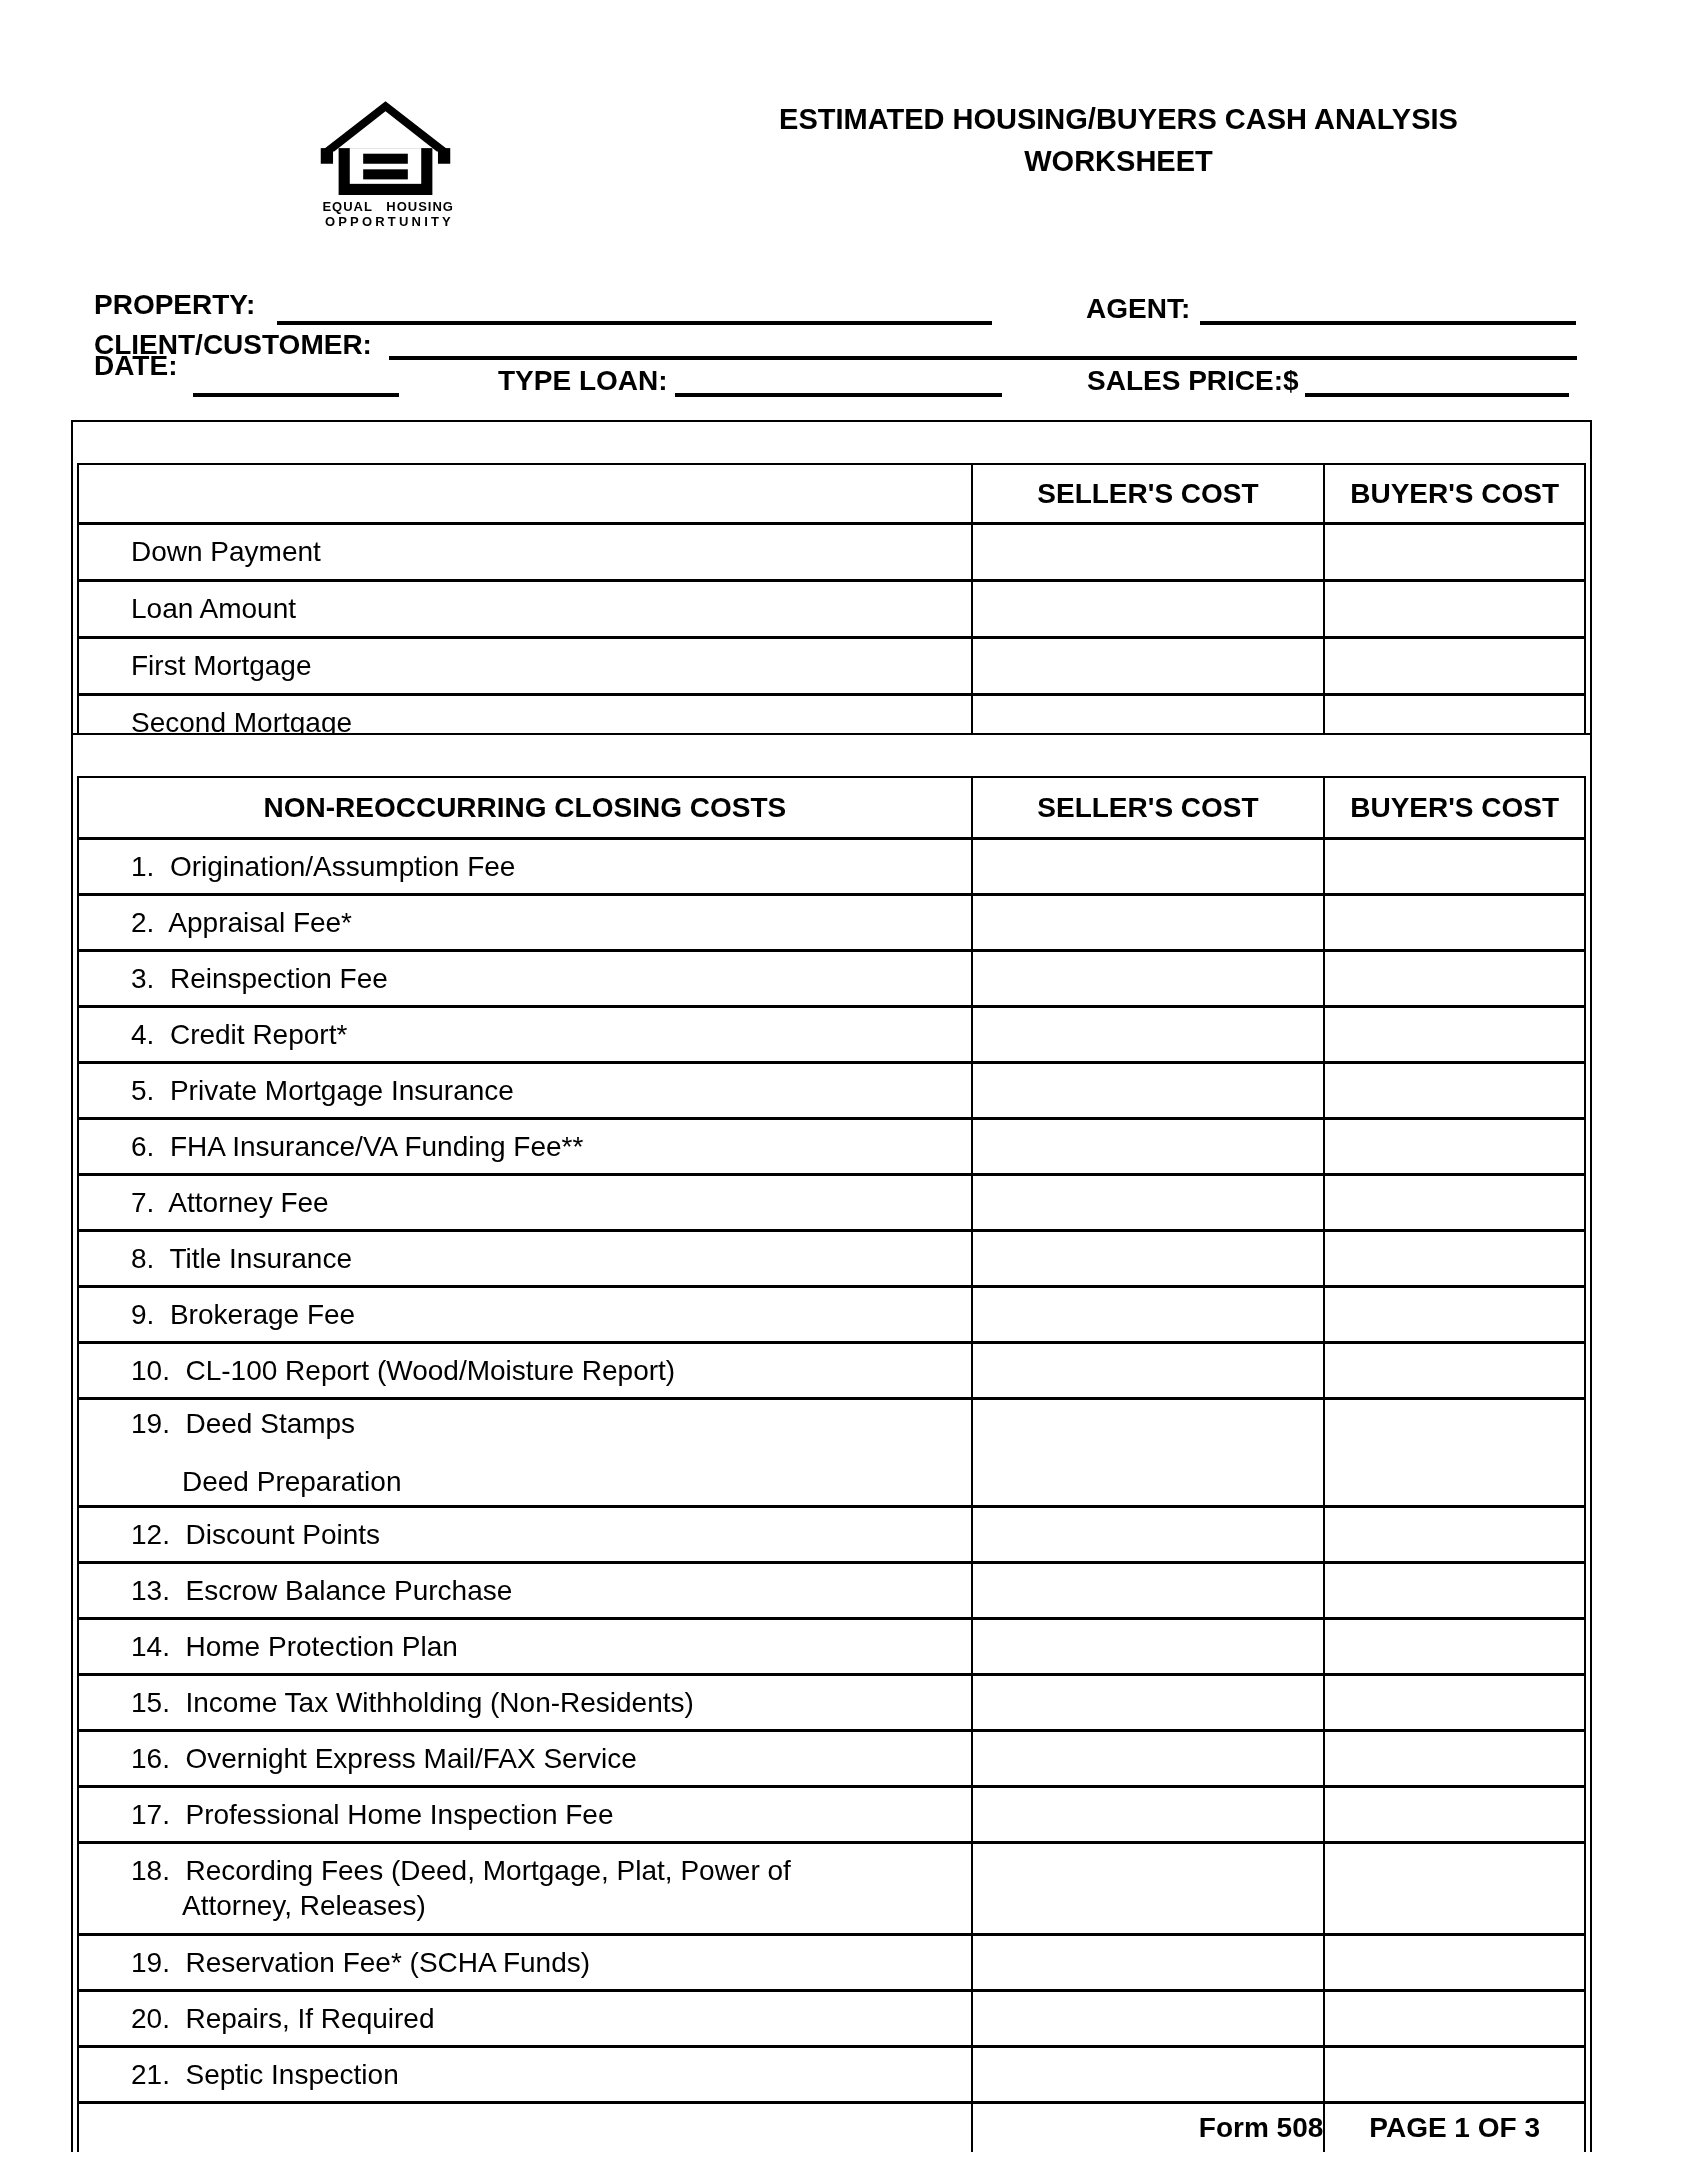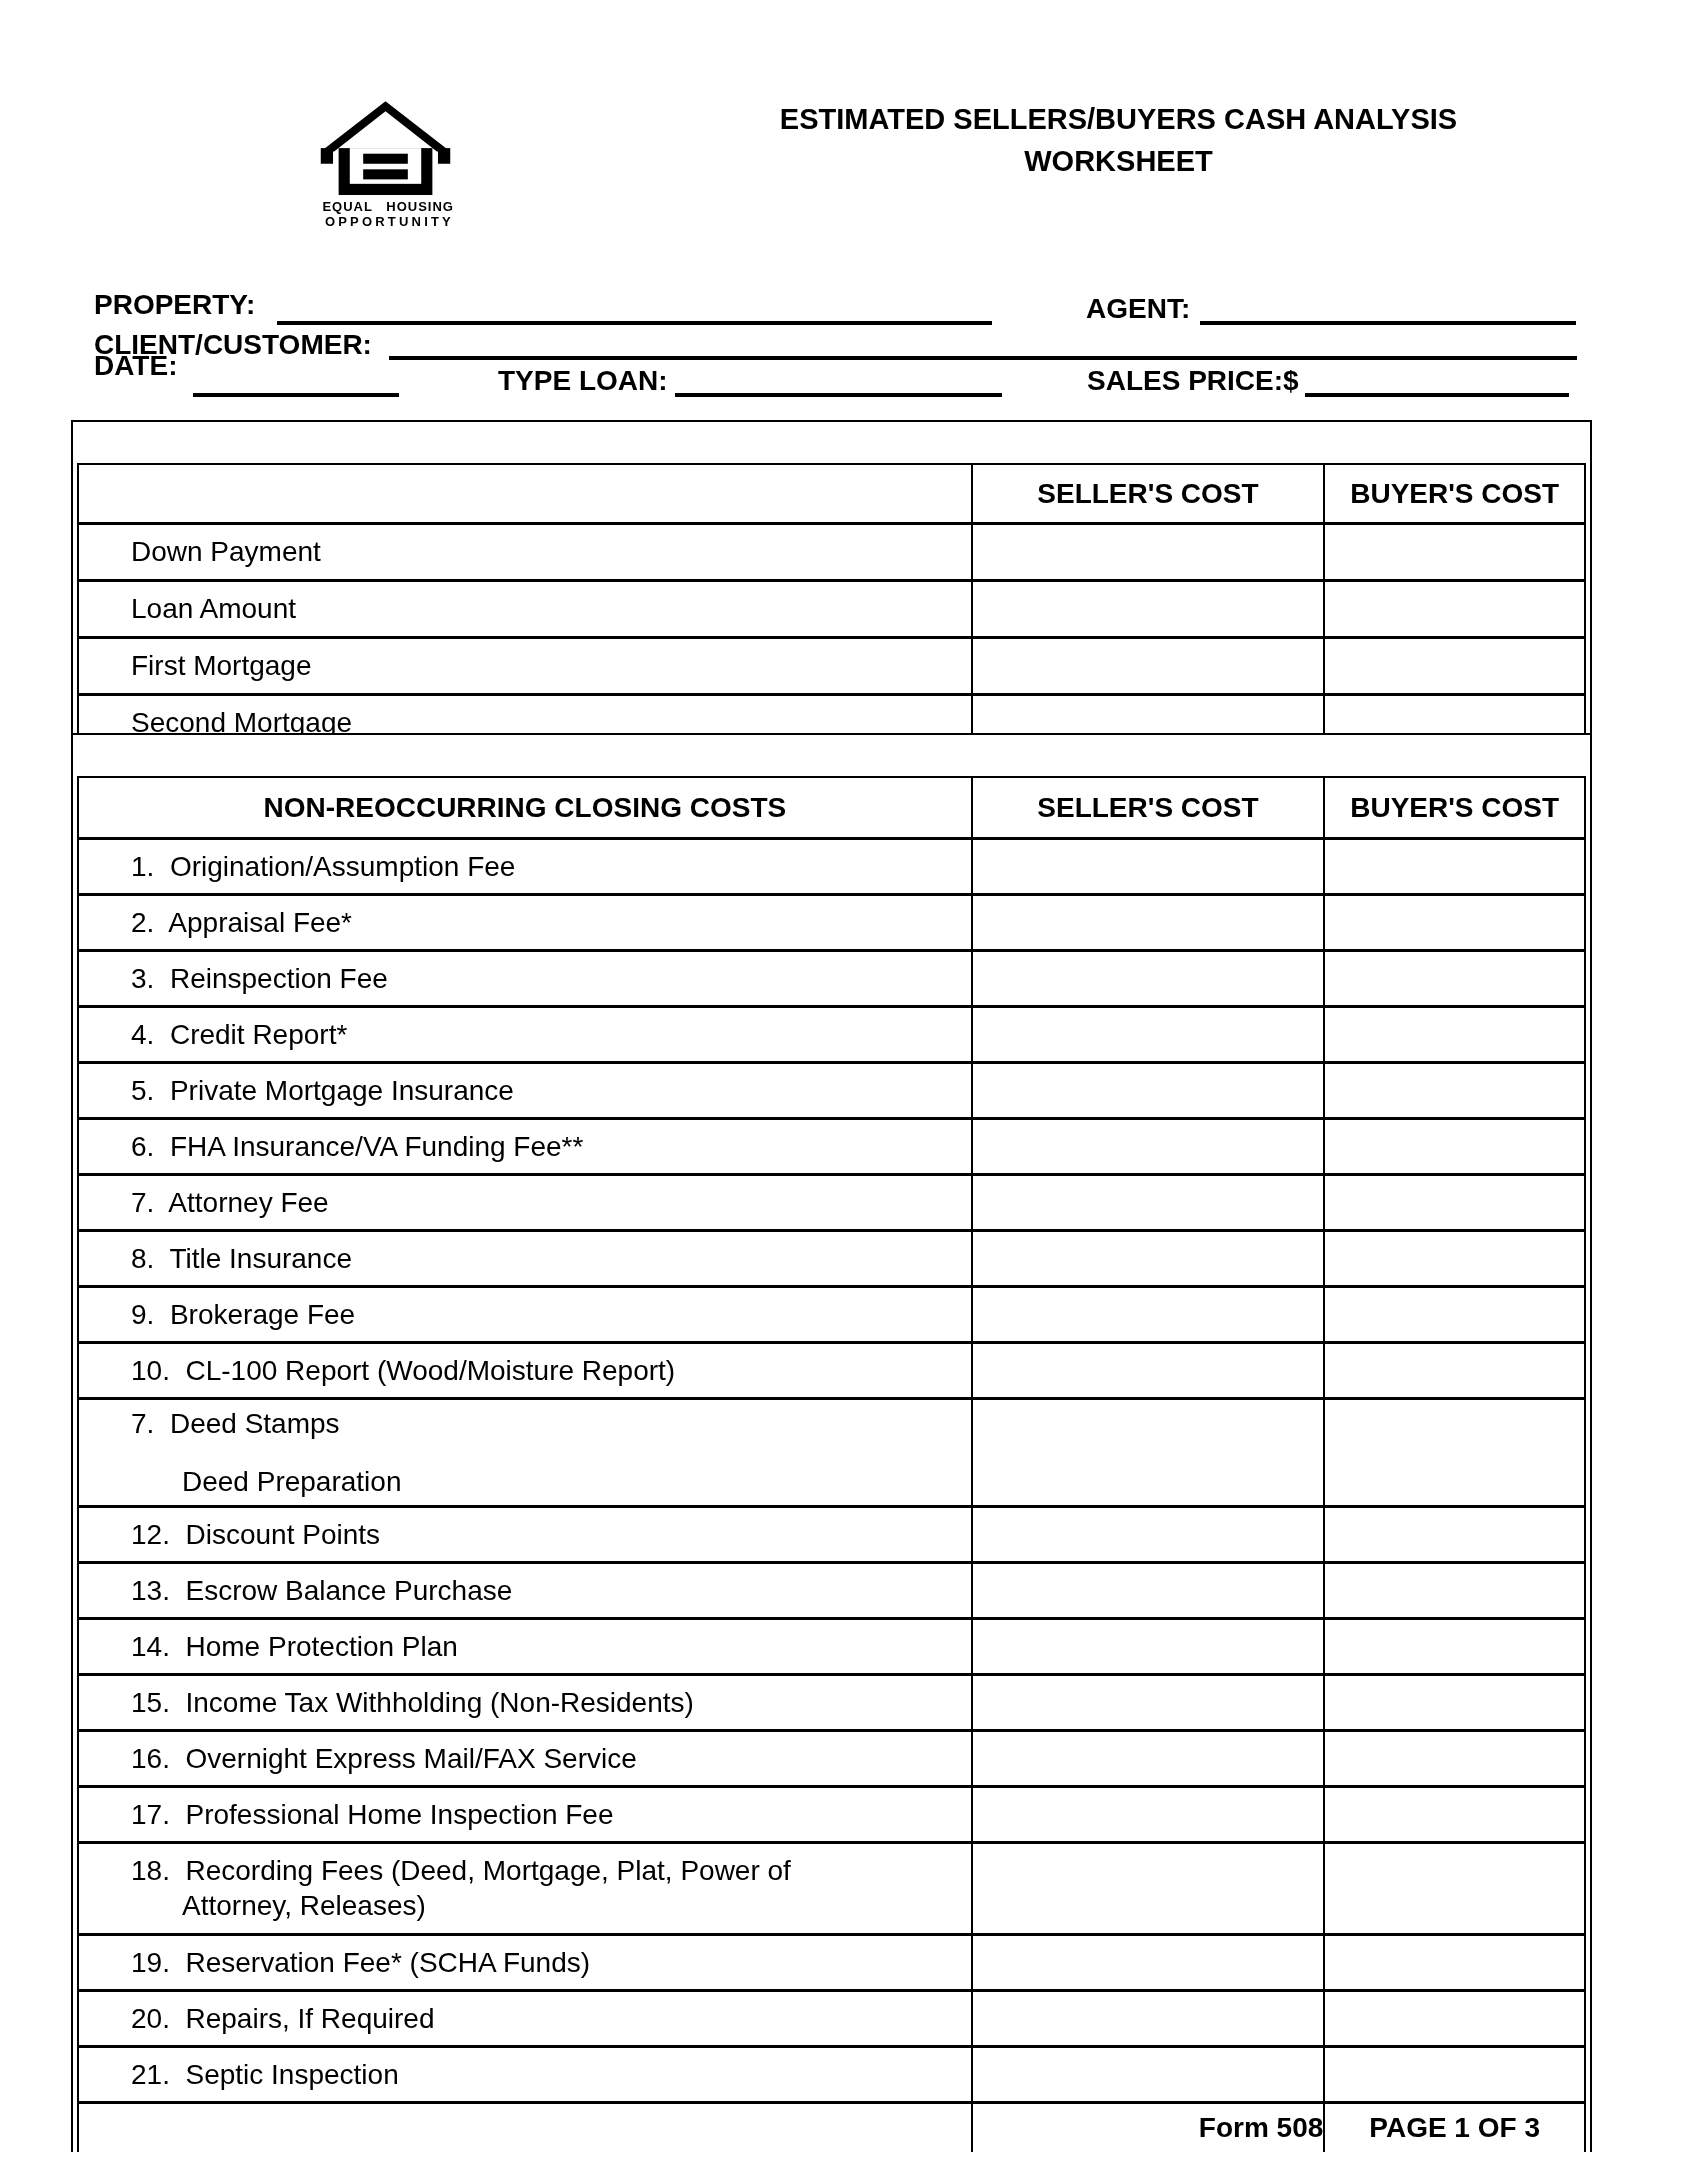--- a/index.html
+++ b/index.html
@@ -51,21 +51,21 @@
       <rect x="18" y="44" width="84" height="42" fill="#000"></rect>
       <rect x="28" y="44" width="64" height="32" fill="#fff"></rect>
       <rect x="40" y="49" width="40" height="9" fill="#000"></rect>
       <rect x="40" y="63" width="40" height="9" fill="#000"></rect>
     </svg>
     <div class="logo-line1">EQUAL HOUSING</div>
     <div class="logo-line2">OPPORTUNITY</div>
   </div>
 
   <div class="title">
-    <div>ESTIMATED SELLERS/BUYERS CASH ANALYSIS</div>
+    <div>ESTIMATED HOUSING/BUYERS CASH ANALYSIS</div>
     <div>WORKSHEET</div>
   </div>
 
   <span class="flabel" style="left:94px;top:291px;">PROPERTY:</span>
   <div class="fline" style="left:277px;top:321px;width:715px;"></div>
   <span class="flabel" style="left:1086px;top:295px;">AGENT:</span>
   <div class="fline" style="left:1200px;top:321px;width:376px;"></div>
 
   <span class="flabel" style="left:94px;top:331px;">CLIENT/CUSTOMER:</span>
   <div class="fline" style="left:389px;top:356px;width:1188px;"></div>
@@ -175,21 +175,21 @@
             <td class="item-cell"><div class="line1">9.  Brokerage Fee</div></td>
             <td class="cost-cell"></td>
             <td class="cost-cell"></td>
           </tr>
           <tr>
             <td class="item-cell"><div class="line1">10.  CL-100 Report (Wood/Moisture Report)</div></td>
             <td class="cost-cell"></td>
             <td class="cost-cell"></td>
           </tr>
           <tr class="row-spaced">
-            <td class="item-cell"><div class="line1">7.  Deed Stamps</div><div class="line2-spaced">Deed Preparation</div></td>
+            <td class="item-cell"><div class="line1">19.  Deed Stamps</div><div class="line2-spaced">Deed Preparation</div></td>
             <td class="cost-cell"></td>
             <td class="cost-cell"></td>
           </tr>
           <tr>
             <td class="item-cell"><div class="line1">12.  Discount Points</div></td>
             <td class="cost-cell"></td>
             <td class="cost-cell"></td>
           </tr>
           <tr>
             <td class="item-cell"><div class="line1">13.  Escrow Balance Purchase</div></td>

